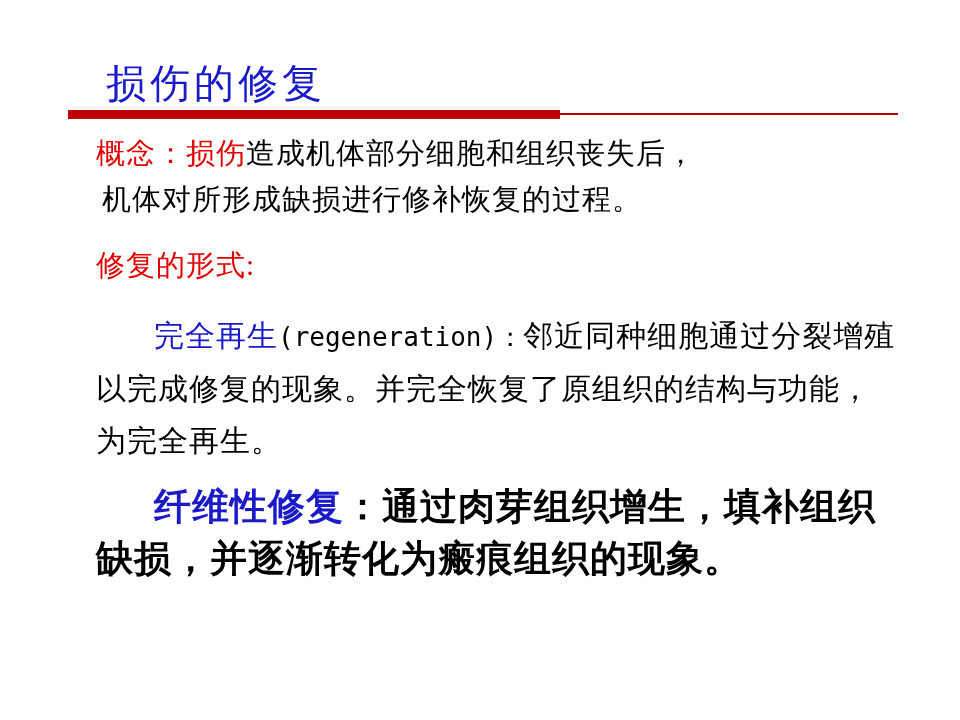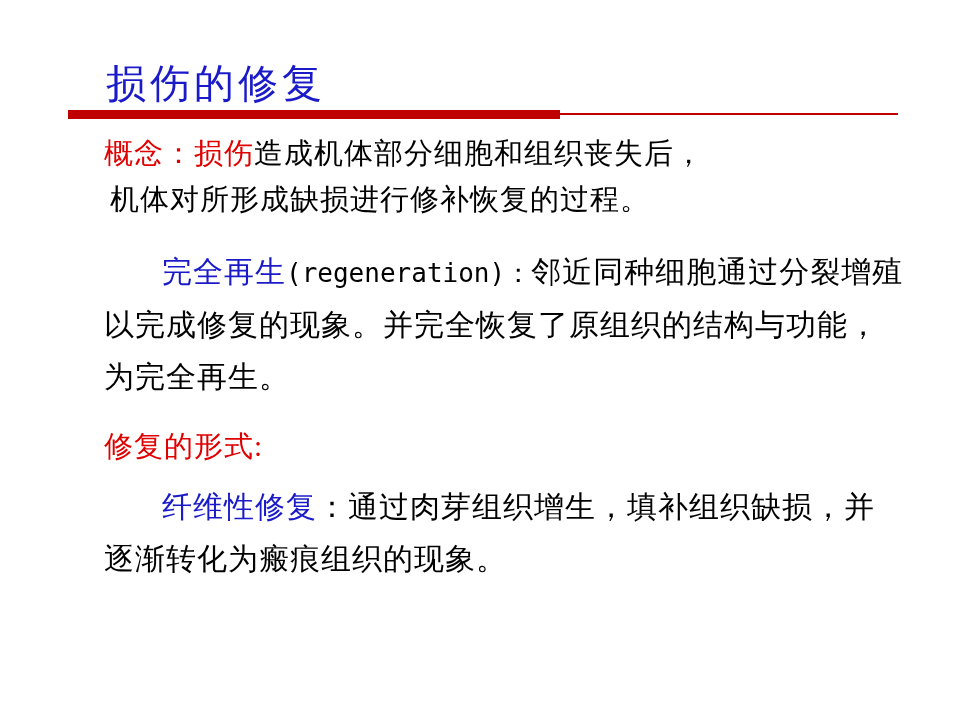--- a/index.html
+++ b/index.html
@@ -57,21 +57,21 @@
     left: 492px;
     top: 3px;
     width: 338px;
     height: 2px;
     background: #c00000;
   }
 
   
   .body {
     position: absolute;
-    left: 104px;
+    left: 96px;
     top: 130px;
     width: 800px;
     color: #000000;
   }
   .para {
     font-size: 29px;
     line-height: 46px;
     letter-spacing: 1px;
     margin: 0;
   }
@@ -91,22 +91,23 @@
   }
   .p-regen {
     margin-top: 24px;
     text-indent: 58px;
     font-size: 30px;
     line-height: 52px;
   }
   .p-fibro {
     margin-top: 14px;
     text-indent: 58px;
-    font-size: 30px;
+    font-size: 37px;
     line-height: 52px;
+    font-weight: bold;
   }
   .red { color: #e00000; }
   .blue { color: #1a1ac8; }
   .mono {
     font-family: "DejaVu Sans Mono", "Liberation Mono", monospace;
     font-size: 26px;
     letter-spacing: 0px;
   }
 </style>
 </head>
@@ -122,25 +123,25 @@
     </div>
   </div>
 
   <div class="body">
 
     <p class="para p-concept">
       <span class="red">概念：</span><span class="red">损伤</span><span>造成机体部分细胞和组织丧失后，</span>
       <span class="l2">机体对所形成缺损进行修补恢复的过程。</span>
     </p>
 
+    <p class="para p-forms">修复的形式:</p>
+
     <p class="para p-regen">
       <span class="blue">完全再生</span><span class="mono">(regeneration)：</span><span>邻近同种细胞通过分裂增殖以完成修复的现象。并完全恢复了原组织的结构与功能，为完全再生。</span>
     </p>
-
-    <p class="para p-forms">修复的形式:</p>
 
     <p class="para p-fibro">
       <span class="blue">纤维性修复</span><span>：通过肉芽组织增生，填补组织缺损，并逐渐转化为瘢痕组织的现象。</span>
     </p>
 
   </div>
 
 </div>
 
 </body></html>

